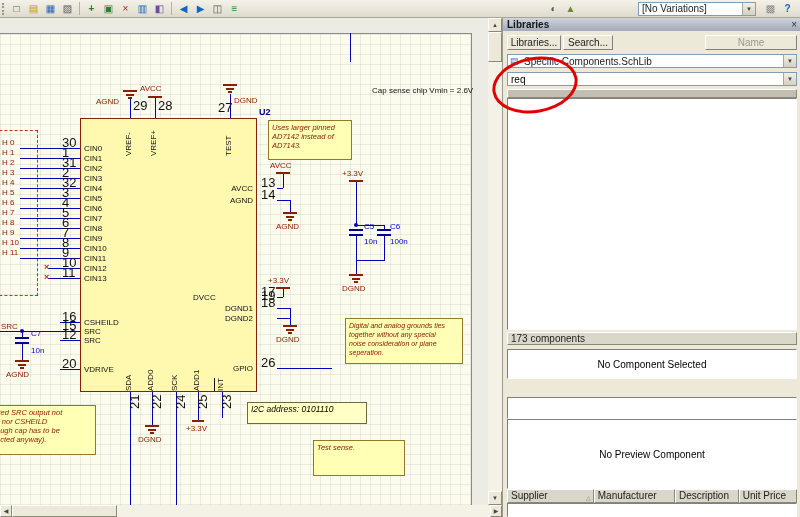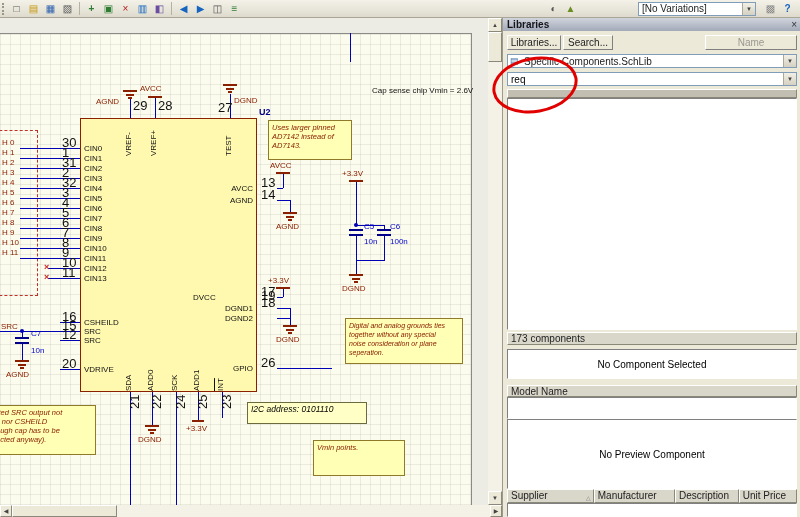--- a/index.html
+++ b/index.html
@@ -345,21 +345,21 @@
   <div class="t8 maroon" style="left:342px;top:266px">DGND</div>
 
   <div class="note" style="left:268px;top:102px;width:84px;height:40px">Uses larger pinned
 AD7142 instead of
 AD7143.</div>
   <div class="note" style="left:345px;top:300px;width:118px;height:46px;font-size:7px">Digital and analog grounds ties
 together without any special
 noise consideration or plane
 seperation.</div>
   <div class="note" style="left:247px;top:384px;width:120px;height:22px;background:#FFFFC6;color:#000;font-size:8.5px;border-color:#6B6B40">I2C address: 0101110</div>
-  <div class="note" style="left:313px;top:422px;width:92px;height:36px">Vmin points.</div>
+  <div class="note" style="left:313px;top:422px;width:92px;height:36px">Test sense.</div>
   <div class="note" style="left:-8px;top:387px;width:104px;height:50px">rted SRC output not
 l, nor CSHEILD
 ough cap has to be
 ected anyway).</div>
 </div>
 
 <div id="vscroll">
   <div class="sb-btn" style="left:0;top:0;width:14px;height:14px;line-height:12px">▲</div>
   <div class="sb-thumb" style="left:0;top:14px;width:14px;height:30px"></div>
   <div class="sb-btn" style="left:0;bottom:0;width:14px;height:14px;line-height:12px">▼</div>
@@ -391,21 +391,20 @@
   </div>
 
   <div class="p-strip" style="top:71px;height:9px;background:#C2BFB2"></div>
   <div class="p-white" style="top:80px;height:232px"></div>
 
   <div class="p-strip" style="top:314px;height:13px">173 components</div>
   <div class="p-white centered" style="top:331px;height:30px">
     <span>No Component Selected</span>
   </div>
 
-  <div class="p-strip" style="top:367px;height:12px">Model Name</div>
   <div class="p-white" style="top:379px;height:22px"></div>
 
   <div class="p-white centered" style="top:401px;height:70px">
     <span>No Preview Component</span>
   </div>
 
   <div id="supplier-hdr">
     <div class="hdr-cell" style="width:94px">
       <span>Supplier</span>
       <span class="sort-glyph">△</span>

